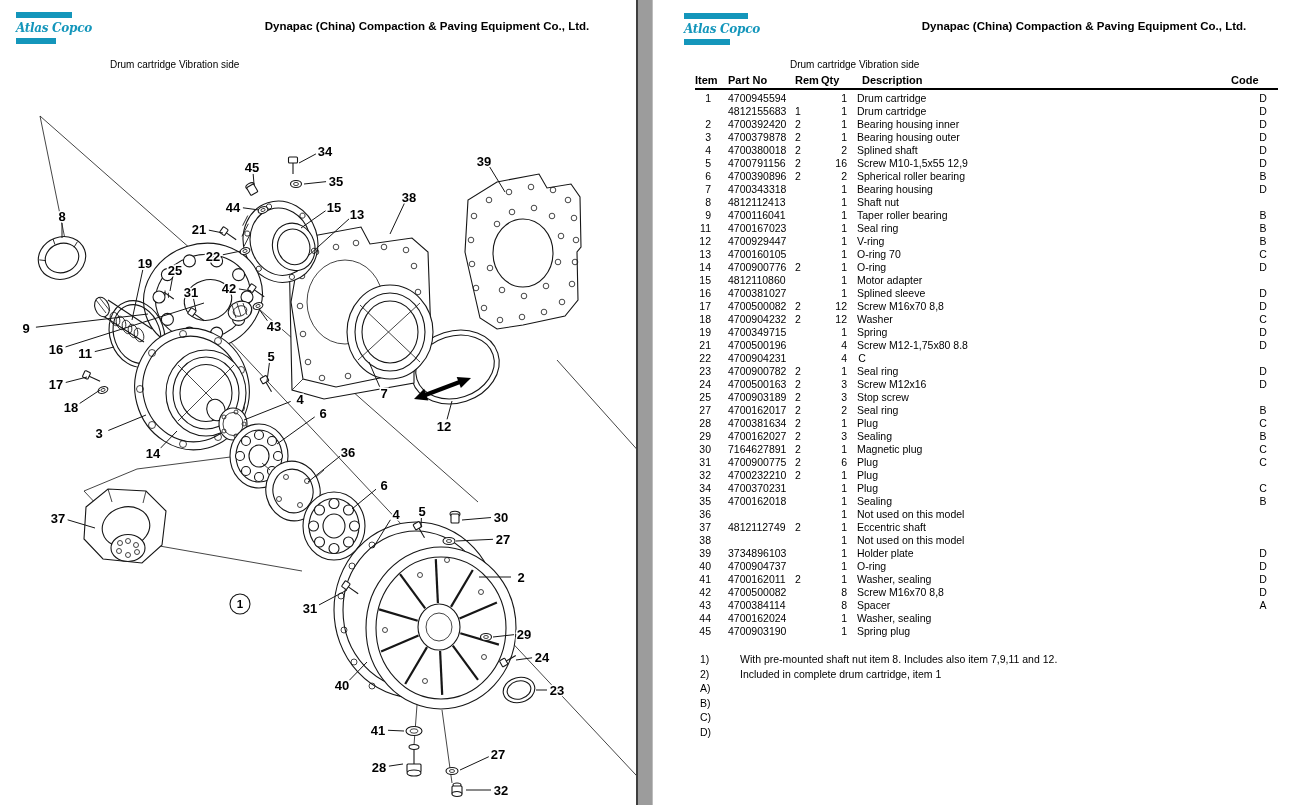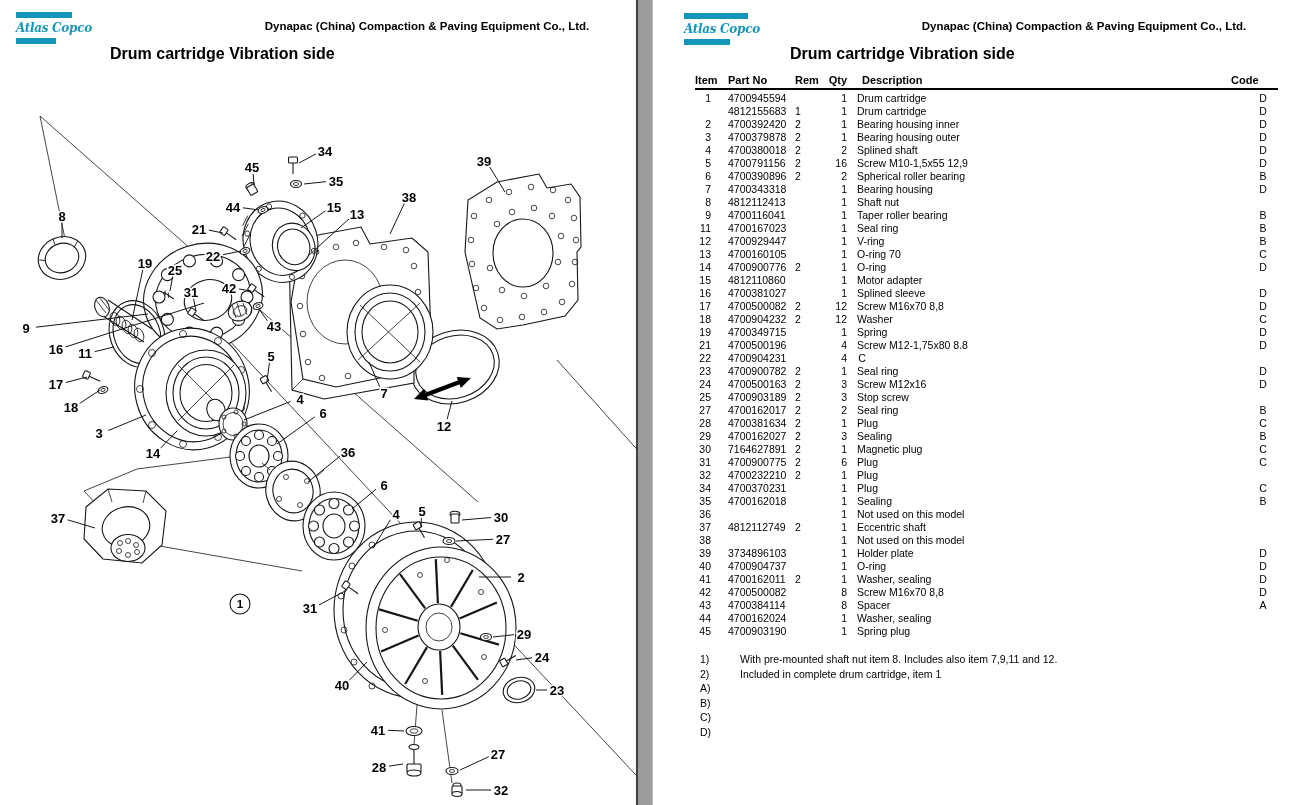--- a/index.html
+++ b/index.html
@@ -9,41 +9,41 @@
     -webkit-font-smoothing:antialiased;
   }
   .page{position:absolute;top:0;height:805px;background:#fff;}
   #page-left{left:0;width:636px;}
   #page-right{left:653px;width:653px;}
   #divider{position:absolute;left:636px;top:0;width:17px;height:805px;
     background:#9c9c9c;border-left:2px solid #3e3e3e;border-right:1px solid #bdbdbd;box-sizing:border-box;}
   .doc-header{position:absolute;top:20px;font-size:11.5px;font-weight:bold;text-align:center;white-space:nowrap;}
   #page-left .doc-header{left:252px;width:350px;}
   #page-right .doc-header{left:256px;width:350px;}
-  .doc-title{position:absolute;top:45px;font-size:16px;font-weight:bold;white-space:nowrap;}
+  .doc-title{position:absolute;top:59px;font-size:10px;font-weight:normal;white-space:nowrap;}
   #page-left .doc-title{left:110px;}
   #page-right .doc-title{left:137px;}
   
   .logo{position:absolute;}
   #page-left .logo{left:16px;top:12px;width:56px;}
   #page-right .logo{left:31px;top:13px;width:64px;}
   .logo .bar{height:6px;background:#1496bb;}
   .logo .bar.bottom{width:72%;}
   .logo .logo-text{
     font-family:"DejaVu Serif",serif;font-style:italic;font-weight:bold;
     font-size:12px;line-height:20px;color:#1496bb;text-align:center;white-space:nowrap;letter-spacing:-0.3px;
   }
   
   #parts-table{position:absolute;left:42px;top:74px;width:583px;}
   .thead{position:relative;height:14px;border-bottom:2px solid #000;font-weight:bold;font-size:11px;}
   .thead span{position:absolute;top:0;white-space:nowrap;}
   .th-item{left:0;}
   .th-part{left:33px;}
   .th-rem{left:100px;}
-  .th-qty{left:126px;width:26px;text-align:right;}
+  .th-qty{left:126px;width:26px;}
   .th-desc{left:167px;}
   .th-code{left:536px;width:30px;text-align:left;}
   #rows{margin-top:2px;}
   .trow{display:flex;height:13px;line-height:13px;font-size:10.5px;white-space:nowrap;}
   .c-item{width:16px;text-align:right;flex:none;}
   .c-part{width:67px;margin-left:17px;flex:none;}
   .c-rem{width:26px;flex:none;}
   .c-qty{width:26px;text-align:right;flex:none;}
   .c-desc{flex:1;margin-left:10px;overflow:hidden;}
   .c-code{width:30px;text-align:center;flex:none;}

